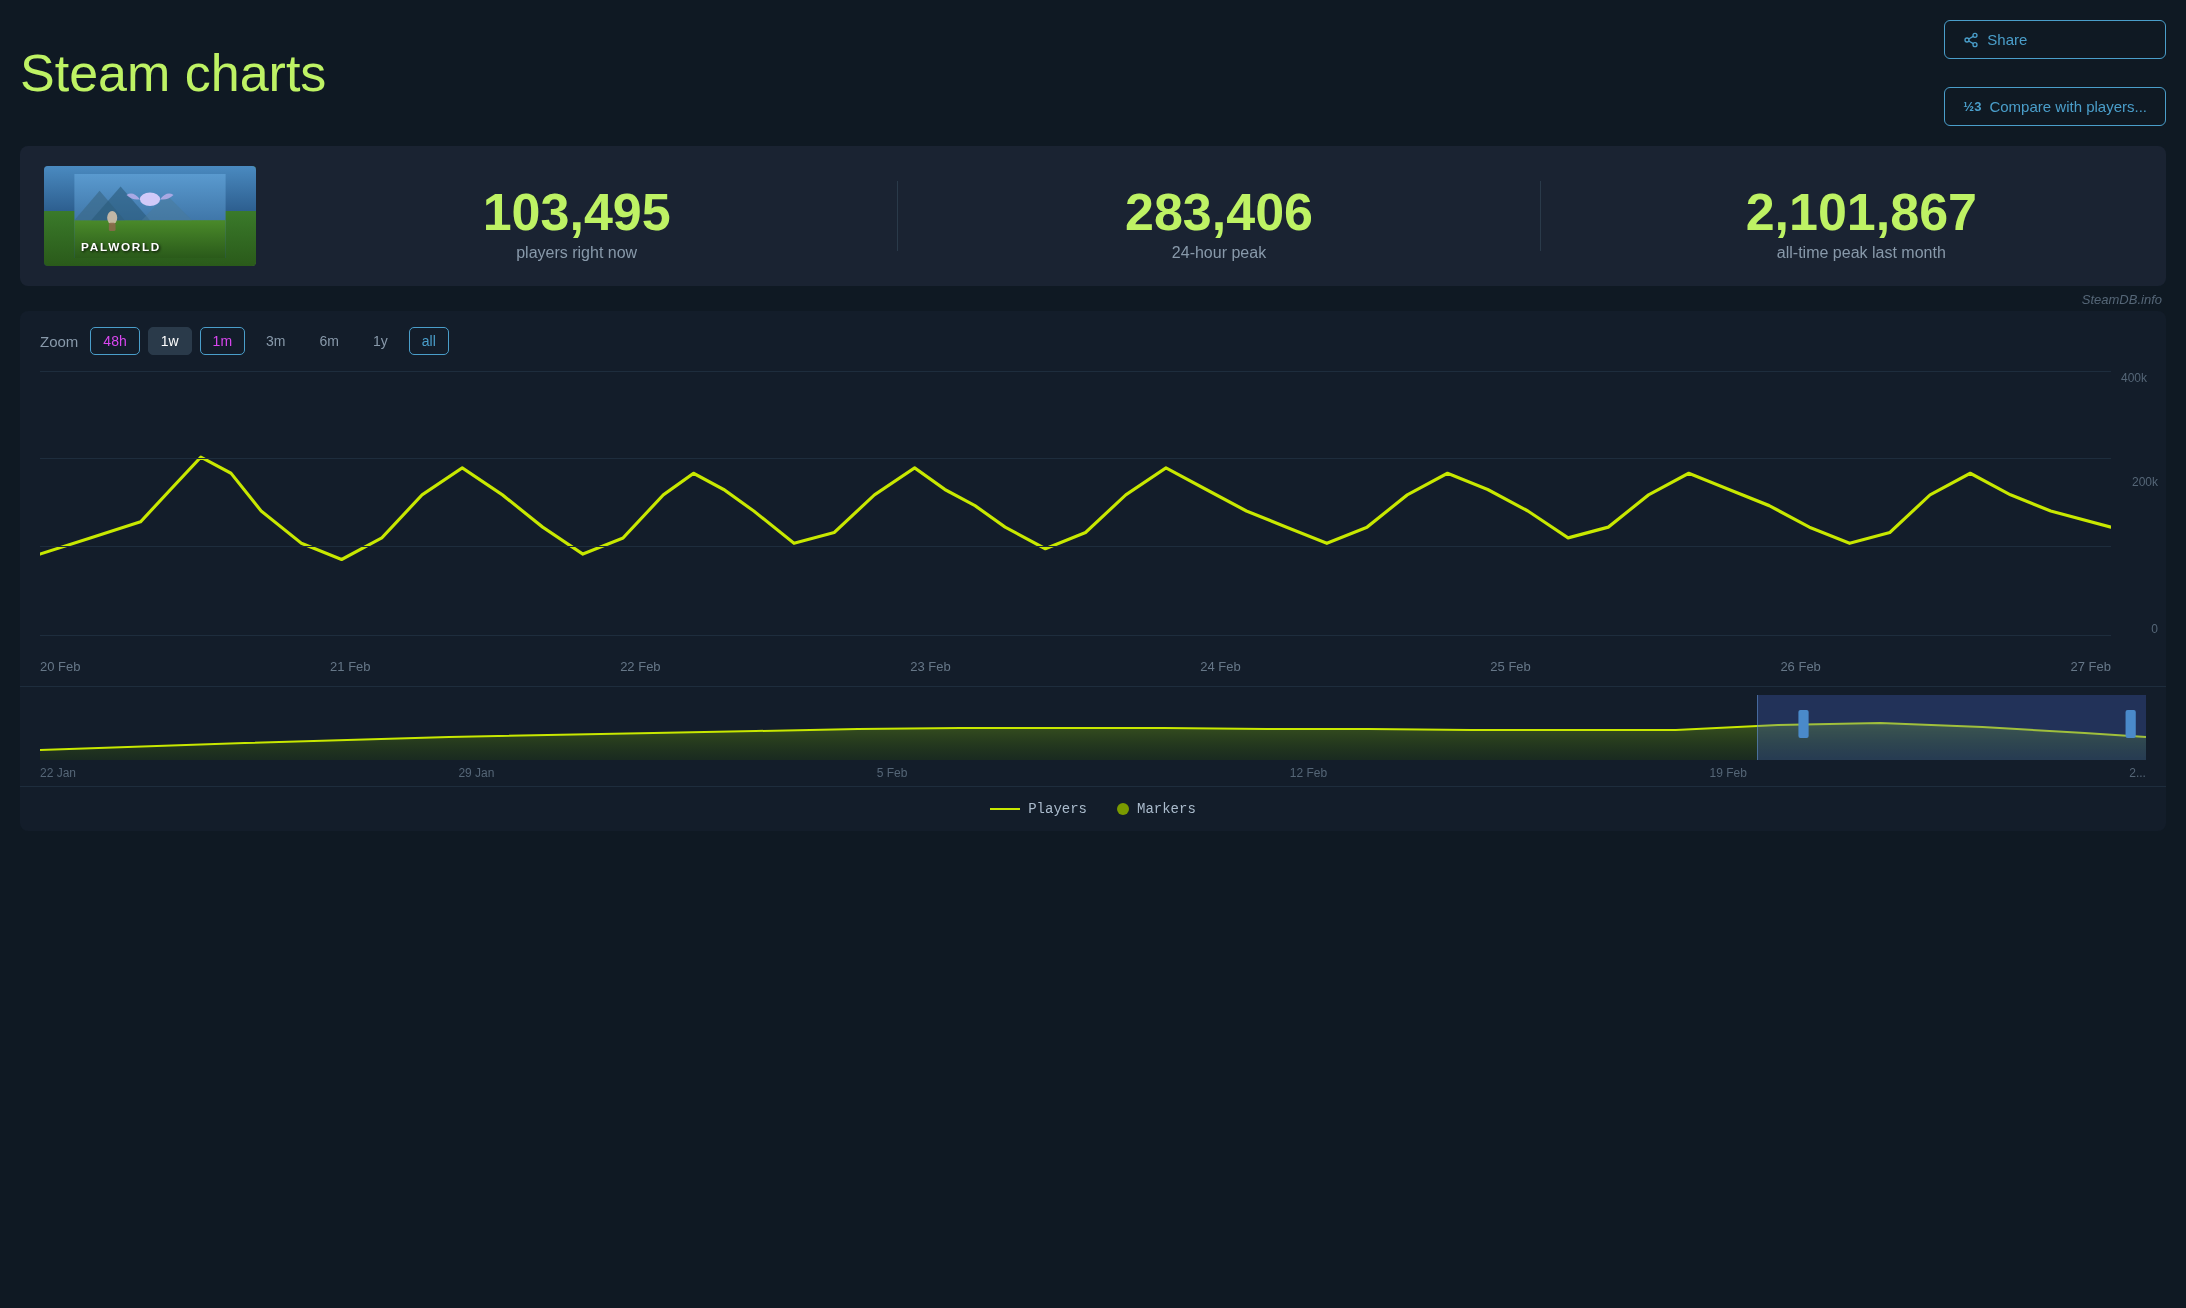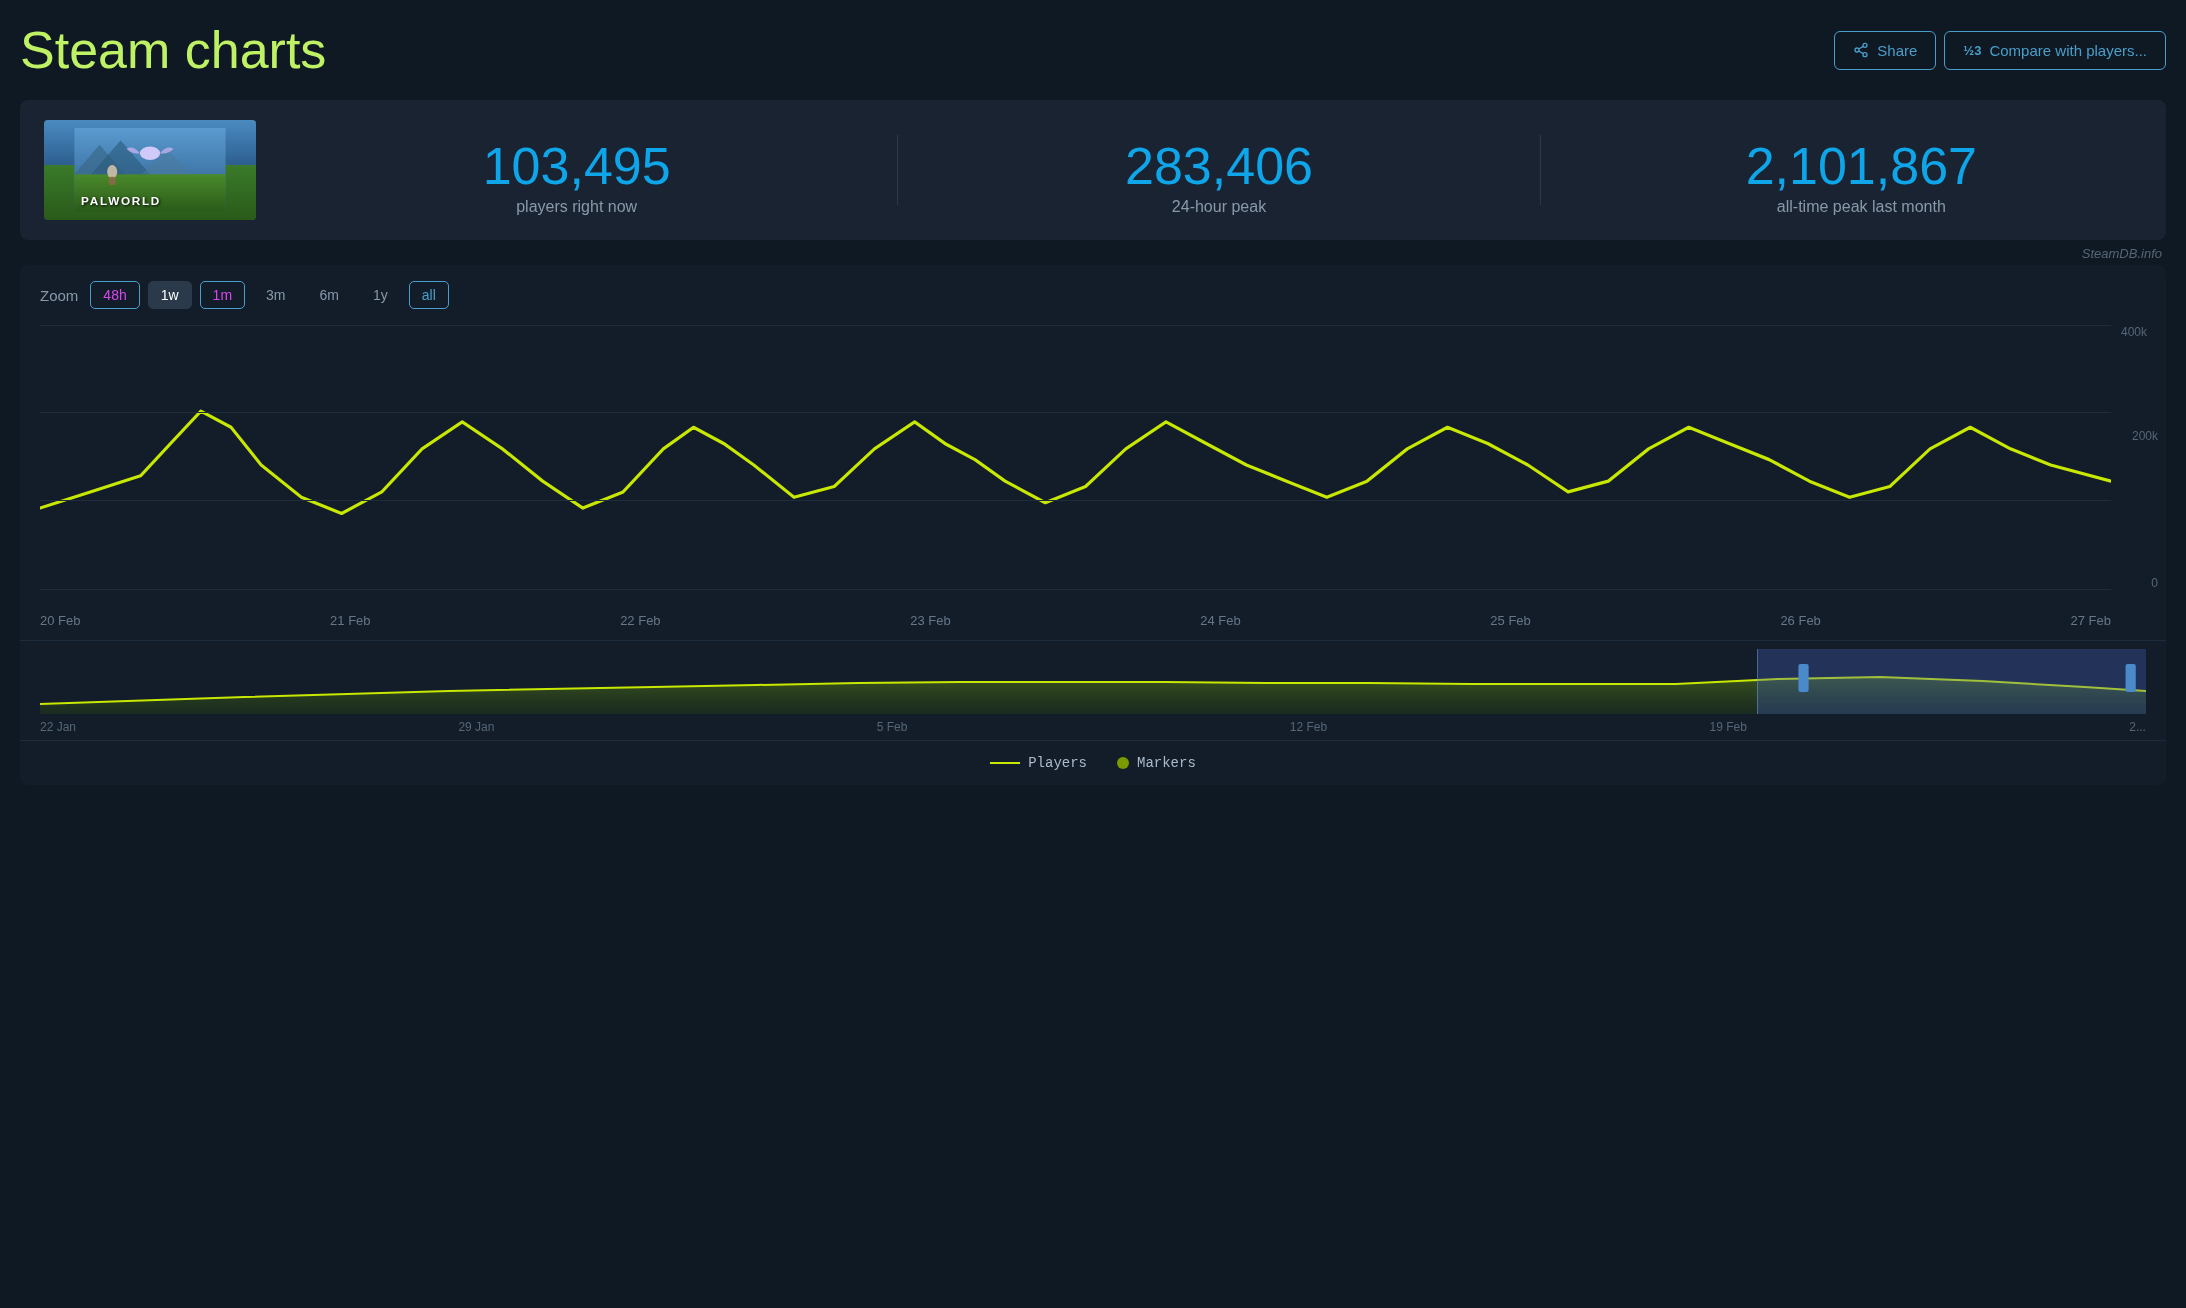--- a/index.html
+++ b/index.html
@@ -19,21 +19,22 @@
     }
 
     .page-title {
       font-size: 52px;
       font-weight: 300;
       color: #bef264;
     }
 
     .header-buttons {
       display: flex;
-      gap: 8px;
+      gap: 28px;
+      flex-direction: column;
     }
 
     .btn {
       display: flex;
       align-items: center;
       gap: 8px;
       padding: 10px 18px;
       border: 1px solid #4a9eca;
       background: transparent;
       color: #4a9eca;
@@ -87,22 +88,22 @@
       background: linear-gradient(180deg, #3a7a2a 0%, #2a5a1a 100%);
     }
 
     .stat-item {
       text-align: center;
       flex: 1;
     }
 
     .stat-value {
       font-size: 52px;
-      font-weight: 400;
-      color: #0ea5e9;
+      font-weight: 700;
+      color: #bef264;
       line-height: 1;
       margin-top: 16px;
     }
 
     .stat-label {
       font-size: 16px;
       color: #8899aa;
       margin-top: 6px;
     }
 

